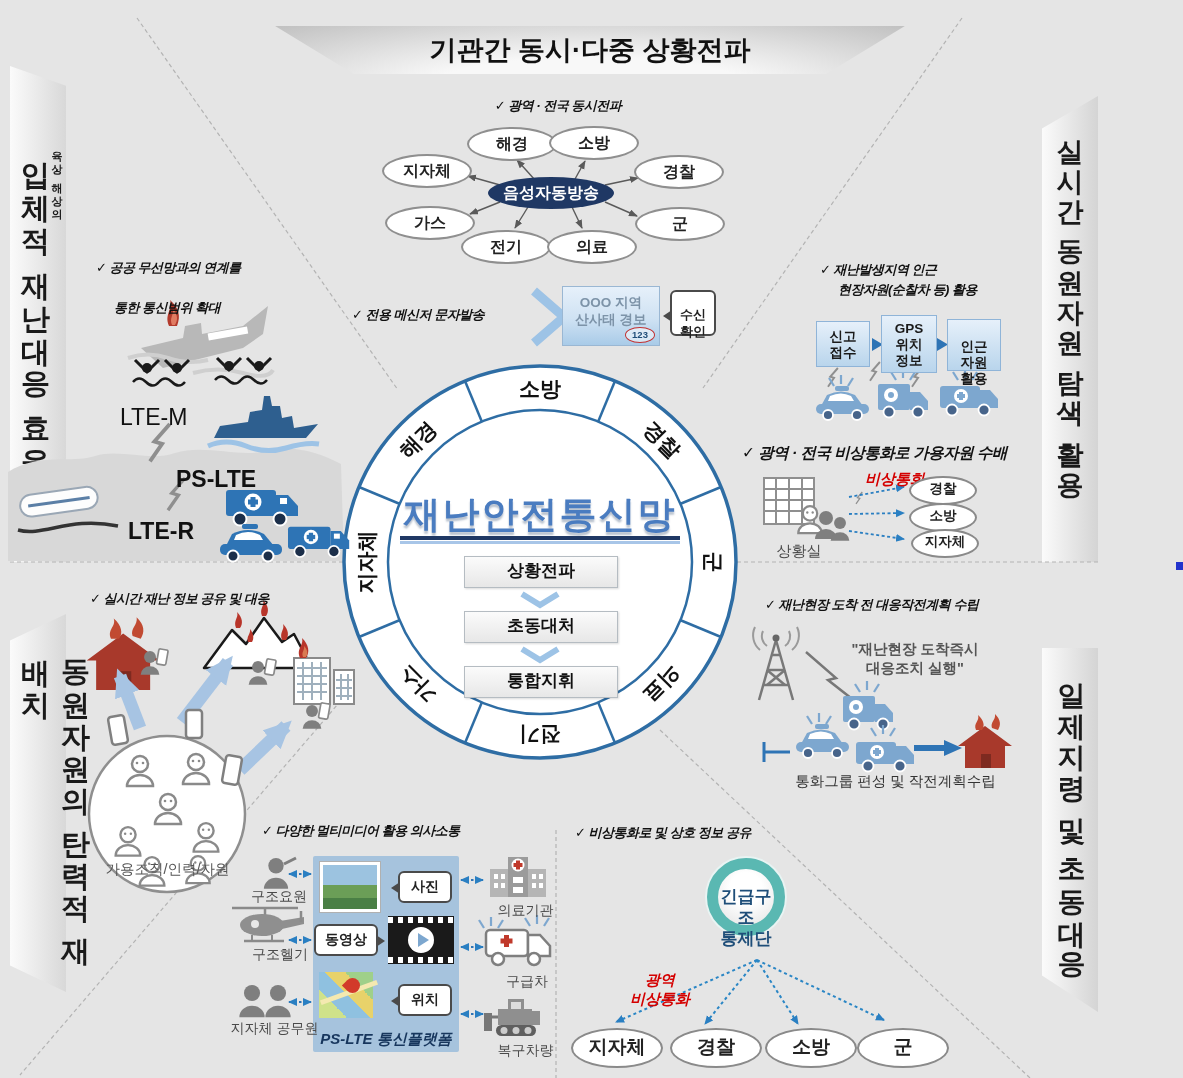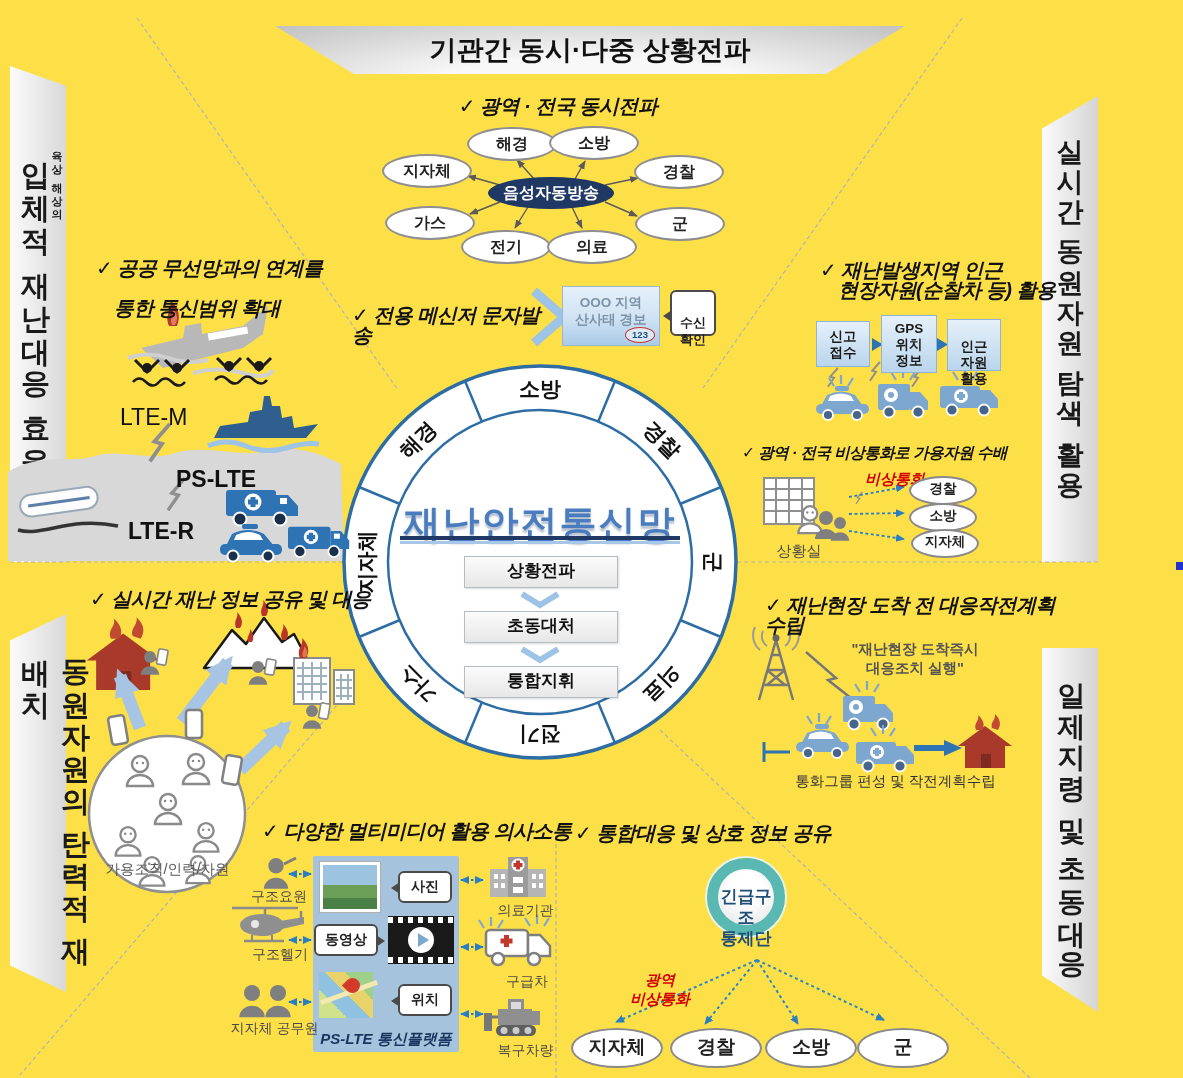--- a/index.html
+++ b/index.html
@@ -1,21 +1,21 @@
 <!DOCTYPE html>
 <html><head>
 <meta charset="utf-8">
 <style>
   html,body{margin:0;padding:0;background:#fff;}
-  #stage{position:relative;width:1183px;height:1078px;background:#fde047;overflow:hidden;
+  #stage{position:relative;width:1183px;height:1078px;background:#e5e5e5;overflow:hidden;
          font-family:"Liberation Sans","DejaVu Sans",sans-serif;color:#111;}
   .abs{position:absolute;}
   .bar{position:absolute;background:linear-gradient(to right,#fbfbfb,#d8d8d8);}
   .vtxt{position:absolute;writing-mode:vertical-rl;font-weight:bold;color:#1a1a1a;text-align:left;}
-  .ck{position:absolute;font-style:italic;font-weight:bold;font-size:20px;line-height:20px;color:#111;letter-spacing:-0.5px;}
+  .ck{position:absolute;font-style:italic;font-weight:bold;font-size:13px;line-height:20px;color:#111;letter-spacing:-0.5px;}
   .nd{position:absolute;background:#fff;border:2px solid #8f8f8f;border-radius:50%;text-align:center;
       font-weight:bold;font-size:16px;color:#222;}
   .nd2{position:absolute;background:#fff;border:2px solid #8a8a8a;border-radius:50%;text-align:center;
       font-weight:bold;color:#222;}
   .ring-label{position:absolute;width:90px;height:26px;line-height:26px;text-align:center;
       font-weight:bold;font-size:21px;color:#111;}
   .step{position:absolute;left:464px;width:152px;height:30px;line-height:28px;text-align:center;
       font-weight:bold;font-size:17px;background:linear-gradient(#fbfbfb,#e7e7e7);
       border:1px solid #b5bcc2;box-shadow:1px 1px 2px rgba(0,0,0,.15);}
   .gbox{position:absolute;text-align:center;font-weight:bold;font-size:13.5px;line-height:16px;color:#1a1a1a;
@@ -418,21 +418,21 @@
 
     <g stroke="#2a86c5" stroke-width="2" stroke-dasharray="3 3" fill="none">
       <line x1="757" y1="960" x2="616" y2="1022" marker-end="url(#mBlue)"></line>
       <line x1="757" y1="960" x2="705" y2="1024" marker-end="url(#mBlue)"></line>
       <line x1="757" y1="960" x2="798" y2="1024" marker-end="url(#mBlue)"></line>
       <line x1="757" y1="960" x2="884" y2="1020" marker-end="url(#mBlue)"></line>
     </g>
   </svg>
 
   <div class="abs" style="left:388px;top:490px;width:304px;text-align:center;font-weight:bold;font-size:37px;
-              letter-spacing:2px;color:#4a7cc0;text-shadow:0 3px 2px rgba(23,54,93,0.3);margin-top:9px;">재난안전통신망</div>
+              letter-spacing:2px;color:#4a7cc0;text-shadow:0 3px 2px rgba(23,54,93,0.3);">재난안전통신망</div>
   <div class="abs" style="left:400px;top:536px;width:280px;height:4px;background:#1f3864;"></div>
   <div class="abs" style="left:400px;top:541px;width:280px;height:3px;background:#a8c6e8;"></div>
   <div class="step" style="top:556px;">상황전파</div>
   <div class="step" style="top:611px;">초동대처</div>
   <div class="step" style="top:666px;">통합지휘</div>
 
   <div class="ring-label" style="left:495px;top:376px;">소방</div>
   <div class="ring-label" style="left:617px;top:427px;transform:rotate(45deg);">경찰</div>
   <div class="ring-label" style="left:668px;top:549px;transform:rotate(90deg);">군</div>
   <div class="ring-label" style="left:617px;top:671px;transform:rotate(135deg);">의료</div>
@@ -455,21 +455,21 @@
 
   <div class="ck" style="left:352px;top:305px;width:200px;">✓ 전용 메신저 문자발송</div>
   <div class="abs" style="left:562px;top:286px;width:98px;height:60px;background:linear-gradient(#e6f0fa,#cfe2f3 55%,#a9cbe8);
               border:1px solid #9ab7d3;text-align:center;font-weight:bold;font-size:13.5px;line-height:17px;
               color:#7d93a8;padding-top:7px;box-sizing:border-box;">
     <div>OOO 지역</div>
     <div>산사태 경보</div>
     <div style="position:absolute;right:4px;bottom:2px;width:28px;height:14px;border:1.5px solid #c23030;
                 border-radius:50%;font-size:9.5px;line-height:13px;color:#1f4e79;background:rgba(255,255,255,.5);">123</div>
   </div>
-  <div class="bub" style="left:670px;top:290px;width:46px;height:46px;font-size:13px;line-height:17px;padding-top:22px;box-sizing:border-box;">
+  <div class="bub" style="left:670px;top:290px;width:46px;height:46px;font-size:13px;line-height:17px;padding-top:14px;box-sizing:border-box;">
     <div class="tail-l" style="top:18px;"></div>
     <div>수신</div>
     <div>확인</div>
   </div>
 
   <div class="ck" style="left:96px;top:258px;width:230px;">✓ 공공 무선망과의 연계를</div>
   <div class="ck" style="left:114px;top:278px;width:220px;margin-top:20px;">통한 통신범위 확대</div>
   <div class="abs" style="left:120px;top:404px;font-weight:normal;font-size:23px;">LTE-M</div>
   <div class="abs" style="left:176px;top:466px;font-weight:bold;font-size:23px;">PS-LTE</div>
   <div class="abs" style="left:128px;top:518px;font-weight:bold;font-size:23px;">LTE-R</div>
@@ -542,21 +542,21 @@
     <div class="tail-l"></div>
     <span>위치</span>
   </div>
   <div class="lbl" style="left:234px;top:888px;width:90px;">구조요원</div>
   <div class="lbl" style="left:240px;top:946px;width:80px;">구조헬기</div>
   <div class="lbl" style="left:222px;top:1020px;width:105px;">지자체 공무원</div>
   <div class="lbl" style="left:488px;top:902px;width:75px;">의료기관</div>
   <div class="lbl" style="left:497px;top:973px;width:60px;">구급차</div>
   <div class="lbl" style="left:488px;top:1042px;width:75px;">복구차량</div>
 
-  <div class="ck" style="left:575px;top:823px;width:270px;">✓ 통합대응 및 상호 정보 공유</div>
+  <div class="ck" style="left:575px;top:823px;width:270px;">✓ 비상통화로 및 상호 정보 공유</div>
   <div class="abs" style="left:707px;top:858px;width:78px;height:78px;border:11px solid #5ab8b2;border-radius:50%;
               background:radial-gradient(circle at 50% 35%,#fff 35%,#e2e2e2);box-shadow:0 0 0 2px #e8f4f3;
               text-align:center;font-weight:bold;font-size:17px;line-height:21px;color:#1f4e79;padding-top:17px;box-sizing:border-box;">
     <div>긴급구조</div>
     <div>통제단</div>
   </div>
   <div class="abs redtxt" style="left:612px;top:970px;width:96px;font-size:15px;line-height:19px;">
     <div>광역</div>
     <div>비상통화</div>
   </div>

